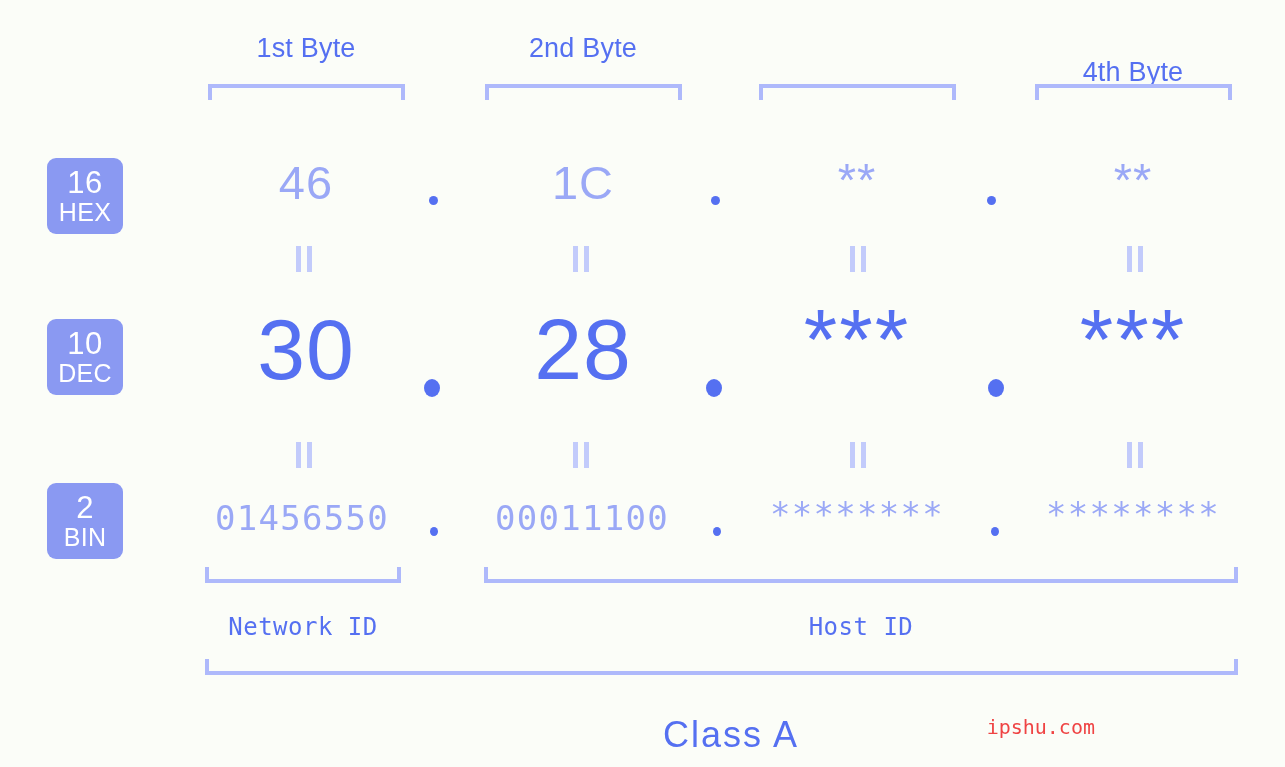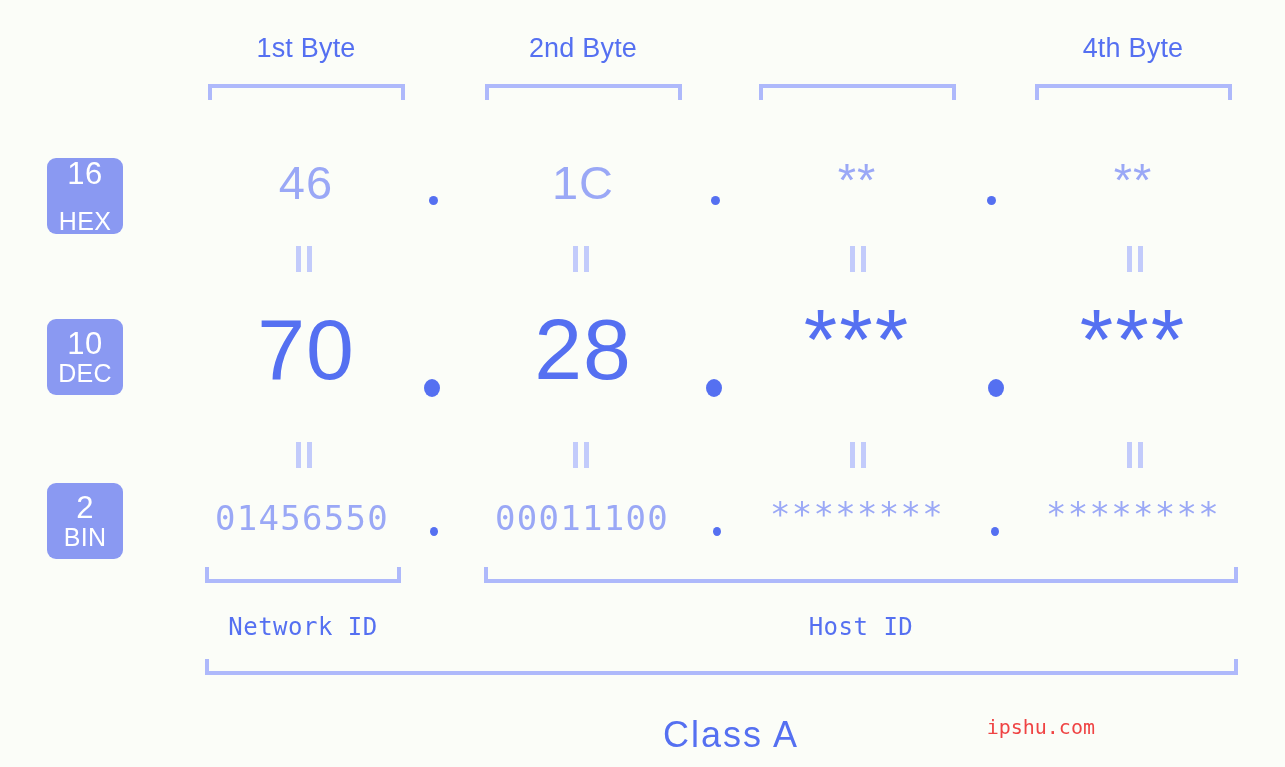--- a/index.html
+++ b/index.html
@@ -167,28 +167,28 @@
     letter-spacing: 0px;
   }
 </style>
 </head>
 <body>
 
 <div id="stage">
 
   <div class="byte-label" style="left:176px;">1st Byte</div>
   <div class="byte-label" style="left:453px;">2nd Byte</div>
-  <div class="byte-label" style="left:1003px;">4th Byte</div>
+  <div class="byte-label" style="left:1003px;margin-top:24px;">4th Byte</div>
 
   <div class="bracket-top" style="left:208px; width:197px;"></div>
   <div class="bracket-top" style="left:485px; width:197px;"></div>
   <div class="bracket-top" style="left:759px; width:197px;"></div>
   <div class="bracket-top" style="left:1035px; width:197px;"></div>
 
-  <div class="badge" style="top:158px;justify-content:space-between;">
+  <div class="badge" style="top:158px;">
     <span class="num">16</span>
     <span class="sub">HEX</span>
   </div>
   <div class="badge" style="top:319px;">
     <span class="num">10</span>
     <span class="sub">DEC</span>
   </div>
   <div class="badge" style="top:483px;">
     <span class="num">2</span>
     <span class="sub">BIN</span>
@@ -215,21 +215,21 @@
   <div class="eqmark" style="left:847px; top:246px;">
       <i></i>
       <i></i>
     </div>
   <div class="eqmark" style="left:1124px; top:246px;">
       <i></i>
       <i></i>
     </div>
 
   <div class="dec-row">
-    <div class="cell" style="left:176px; top:300px;">70</div>
+    <div class="cell" style="left:176px; top:300px;">30</div>
     <div class="cell" style="left:453px; top:300px;">28</div>
     <div class="cell stars" style="left:727px; top:290px;">***</div>
     <div class="cell stars" style="left:1003px; top:290px;">***</div>
     <div class="dot dot-lg" style="left:424px; top:379px;"></div>
     <div class="dot dot-lg" style="left:706px; top:379px;"></div>
     <div class="dot dot-lg" style="left:988px; top:379px;"></div>
   </div>
 
   <div class="eqmark" style="left:293px; top:442px;">
       <i></i>

